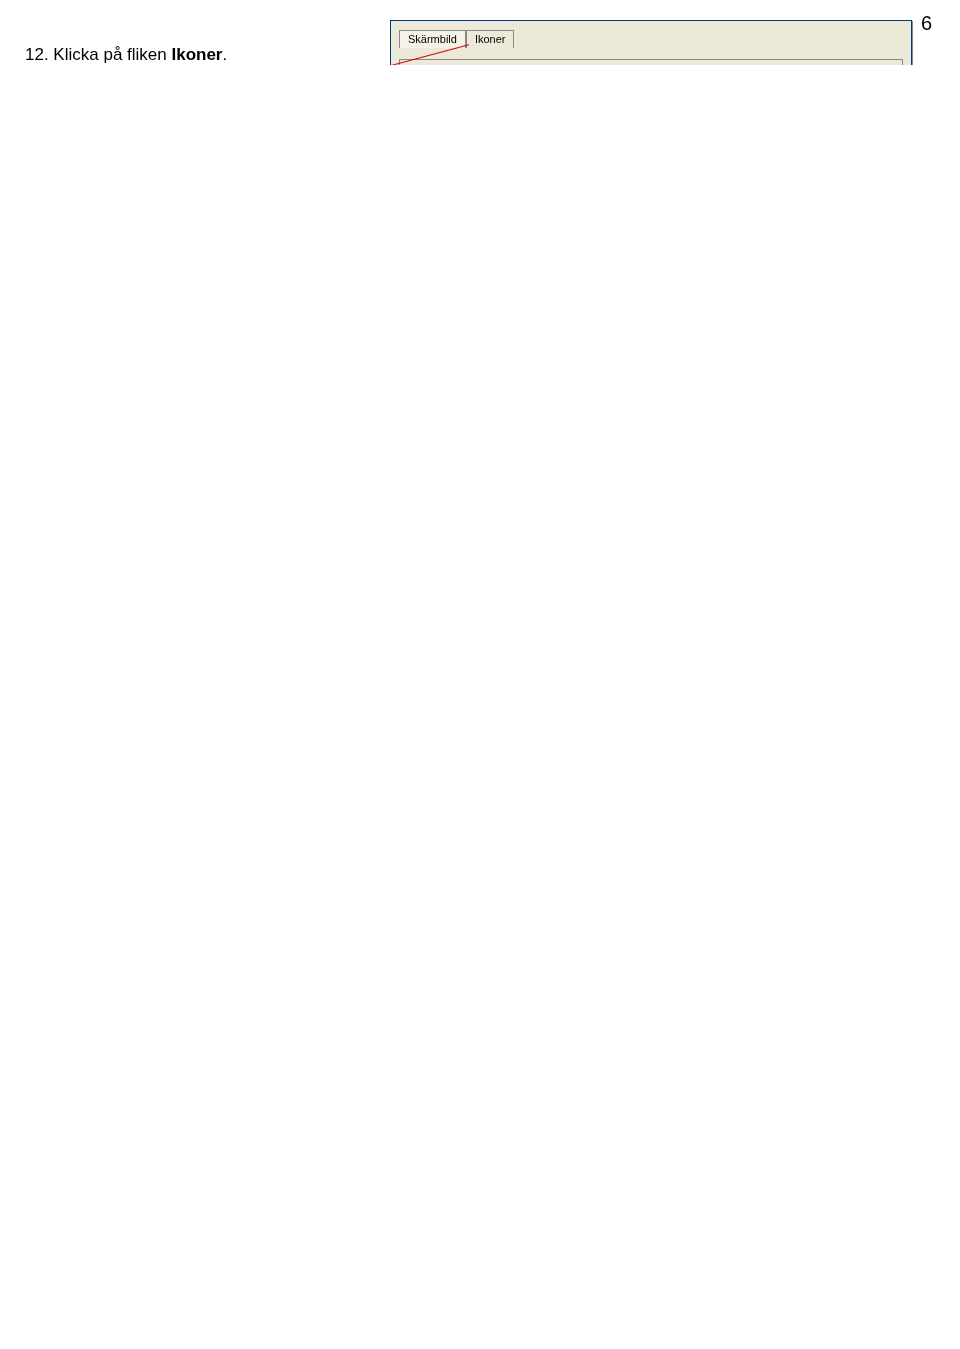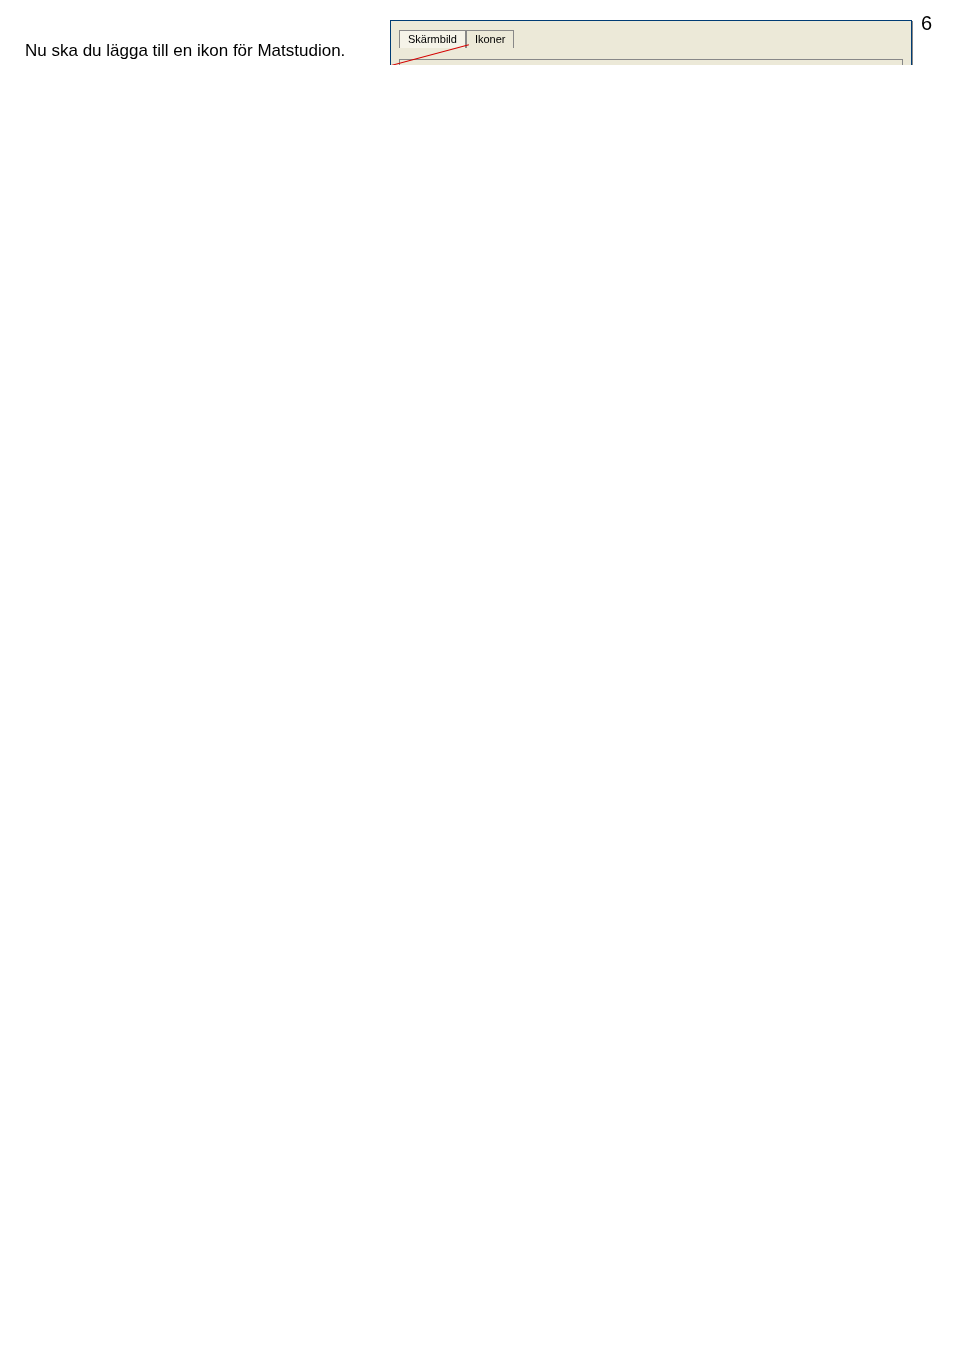--- a/index.html
+++ b/index.html
@@ -39,21 +39,20 @@
 .d3 .body{background:#ece9d8;padding:14px}
 .sel3{background:#bb6fe3;color:#000;padding:0 2px}
 </style>
 </head>
 <body>
 
 <div class="page">
  <div class="pnum">6</div>
 
  <div class="text" style="position:absolute;left:25px;top:40px;width:340px">
-  <div>Nu ska du lägga till en ikon för Matstudion.</div>
   <div style="margin-top:4px">
    <span>12. Klicka på fliken </span><b>Ikoner</b><span>.</span>
   </div>
   <div>
    <span>13. Klicka på knappen </span><b>Ny</b><span>.</span>
   </div>
  </div>
 
  <div class="dlg" style="left:390px;top:20px;width:520px">
   <div class="body">

